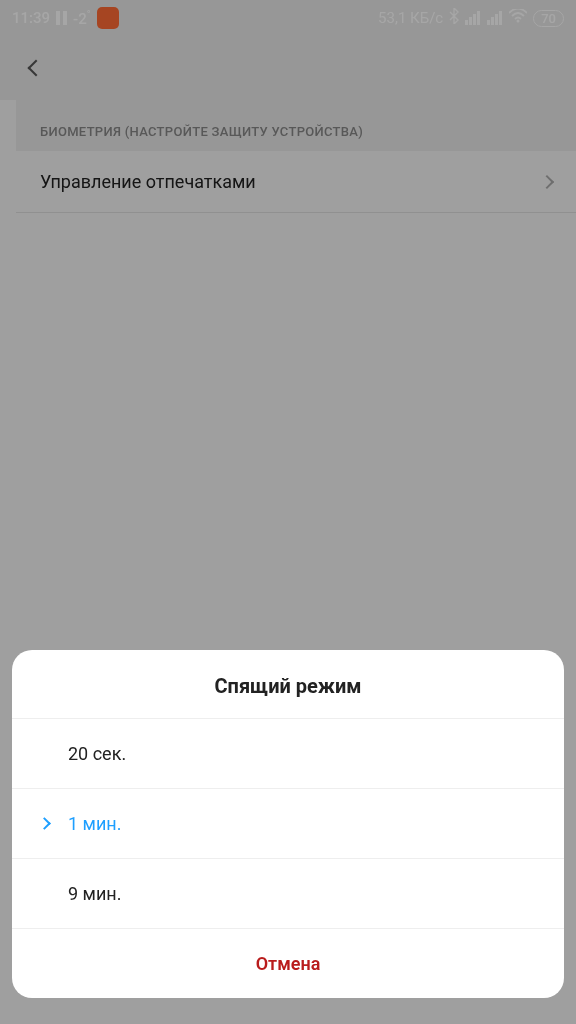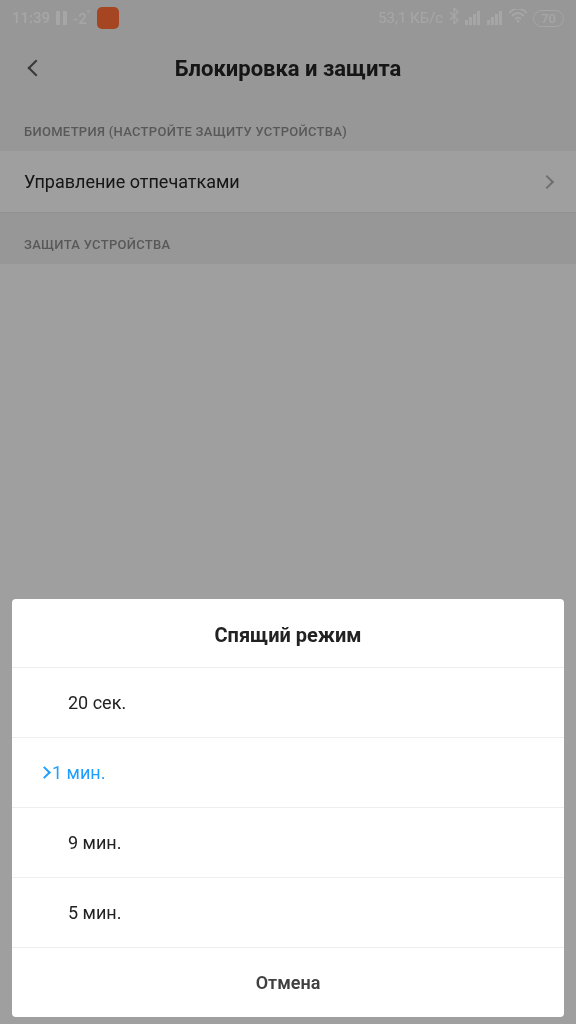--- a/index.html
+++ b/index.html
@@ -15,39 +15,39 @@
     .signal-icon::before { content: ''; position: absolute; bottom: 0; left: 0; width: 3px; height: 5px; background: #fff; box-shadow: 4px 0 0 #fff, 4px -3px 0 #fff, 8px 0 0 #fff, 8px -3px 0 #fff, 8px -6px 0 #fff, 12px 0 0 #fff, 12px -3px 0 #fff, 12px -6px 0 #fff, 12px -9px 0 #fff; }
     .wifi-icon { display: inline-block; }
     .pause-icon { display: inline-flex; gap: 3px; }
     .pause-icon span { width: 4px; height: 14px; background: #fff; }
     
     .header { height: 64px; display: flex; align-items: center; padding: 0 16px; background: #e8e8e8; position: relative; z-index: 1; }
     .back-btn { width: 40px; height: 40px; display: flex; align-items: center; justify-content: center; }
     .back-chevron { width: 12px; height: 12px; border-left: 2.5px solid #555; border-bottom: 2.5px solid #555; transform: rotate(45deg); }
     .header-title { flex: 1; text-align: center; font-size: 22px; font-weight: 700; color: #222; margin-right: 40px; }
     
-    .content { background: #e8e8e8; position: relative; z-index: 1; }
+    .content { background: #e8e8e8; position: relative; z-index: 1; margin-left: 16px; }
     .section-header { padding: 24px 24px 12px; font-size: 13px; color: #888; font-weight: 500; letter-spacing: 0.3px; }
     .setting-row { background: #f5f5f5; padding: 20px 24px; display: flex; align-items: center; justify-content: space-between; border-bottom: 1px solid #ddd; }
     .setting-row span:first-child { font-size: 18px; color: #222; }
     .chevron-right { width: 10px; height: 10px; border-right: 2px solid #aaa; border-top: 2px solid #aaa; transform: rotate(45deg); }
     
     .overlay { position: absolute; inset: 0; background: rgba(0,0,0,0.35); z-index: 10; display: flex; align-items: flex-end; justify-content: center; }
     
-    .dialog { position: absolute; bottom: 7px; left: 12px; right: 12px; background: #fff; border-radius: 4px; z-index: 20; overflow: hidden; }
+    .dialog { position: absolute; bottom: 26px; left: 12px; right: 12px; background: #fff; border-radius: 20px; z-index: 20; overflow: hidden; }
     .dialog-title { text-align: center; padding: 24px 0 20px; font-size: 20px; font-weight: 700; color: #222; }
     .option-list { }
     .option { padding: 24px 28px; font-size: 18px; color: #222; border-bottom: 1px solid #eee; display: flex; align-items: center; position: relative; }
     .option:first-child { border-top: 1px solid #eee; }
     .option.selected { color: #1e9fff; }
     .option .check { position: absolute; left: 28px; width: 9px; height: 9px; border-right: 2.5px solid #1e9fff; border-top: 2.5px solid #1e9fff; transform: rotate(45deg); }
     .option .label { margin-left: 0; }
-    .option.selected .label { margin-left: 12px; }
+    .option.selected .label { margin-left: 28px; }
     .option:not(.selected) .label { margin-left: 28px; }
-    .cancel-btn { text-align: center; padding: 24px 0; font-size: 18px; font-weight: 600; color: #404040; }
+    .cancel-btn { text-align: center; padding: 24px 0; font-size: 18px; font-weight: 600; color: #b91c1c; }
   </style>
 </head>
 <body>
 
 <div class="status-bar">
   <div class="status-left">
     <span>11:39</span>
     <span class="pause-icon">
         <span></span>
         <span></span>
@@ -71,45 +71,40 @@
         </svg>
     </span>
     <span class="battery-badge">70</span>
   </div>
 </div>
 
 <div class="header">
   <div class="back-btn">
     <div class="back-chevron"></div>
   </div>
-  <div class="header-title">Блокировка и защита</div>
 </div>
 
 <div class="content">
   <div class="section-header">БИОМЕТРИЯ (НАСТРОЙТЕ ЗАЩИТУ УСТРОЙСТВА)</div>
   <div class="setting-row">
     <span>Управление отпечатками</span>
     <span class="chevron-right"></span>
   </div>
-  <div class="section-header">ЗАЩИТА УСТРОЙСТВА</div>
 </div>
 
 <div class="overlay"></div>
 
 <div class="dialog">
   <div class="dialog-title">Спящий режим</div>
   <div class="option-list">
     <div class="option">
       <span class="label">20 сек.</span>
     </div>
     <div class="option selected">
       <span class="check"></span>
       <span class="label">1 мин.</span>
     </div>
     <div class="option">
       <span class="label">9 мин.</span>
     </div>
-    <div class="option">
-      <span class="label">5 мин.</span>
-    </div>
   </div>
   <div class="cancel-btn">Отмена</div>
 </div>
 
 </body></html>

